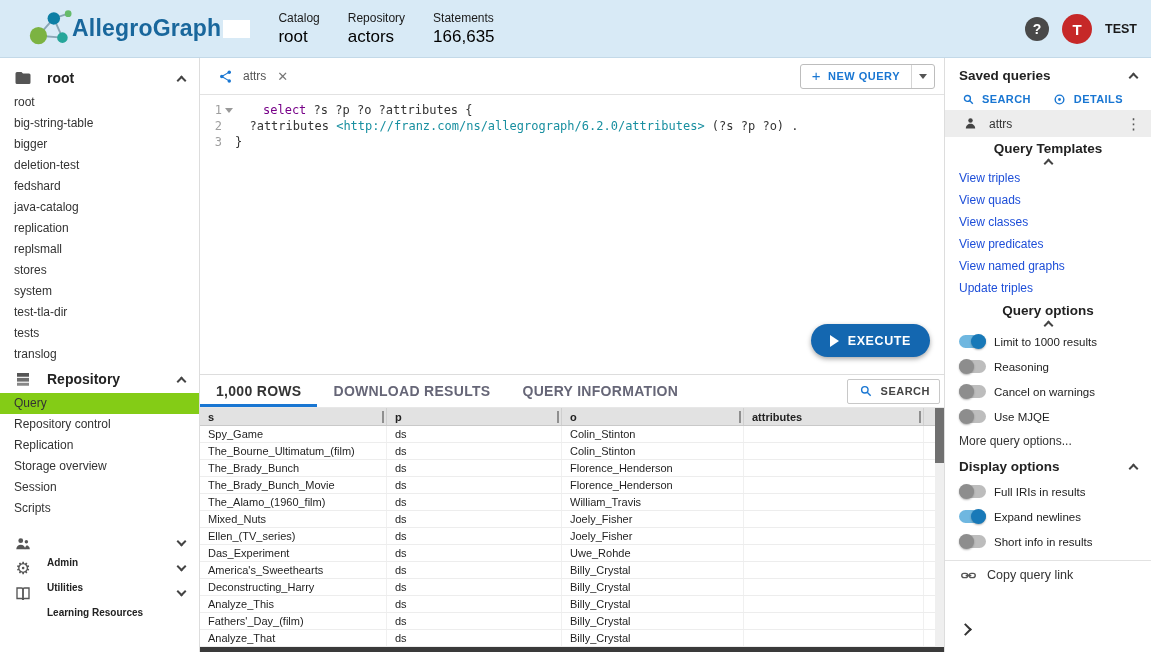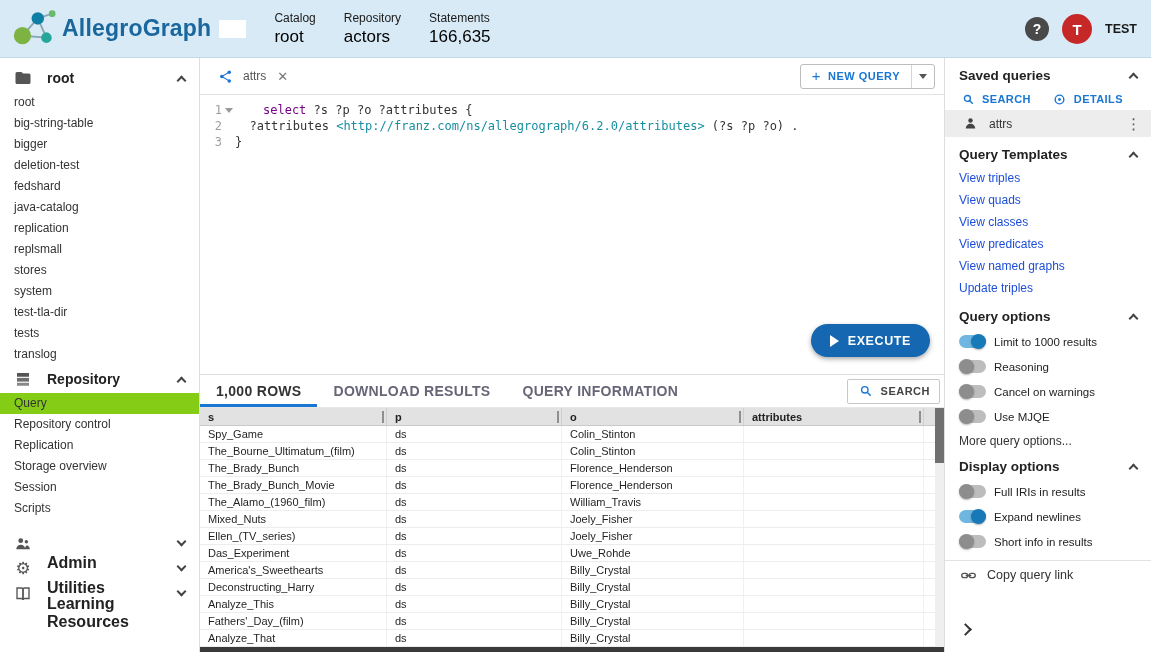--- a/index.html
+++ b/index.html
@@ -2,21 +2,21 @@
 <html><head>
 <meta charset="utf-8">
 <style>
   * { margin:0; padding:0; box-sizing:border-box; }
   html,body { width:1151px; height:652px; overflow:hidden; background:#fff;
     font-family:"Liberation Sans", sans-serif; }
 
   
   .header { position:absolute; top:0; left:0; width:1151px; height:58px;
     background:#d8eaf6; display:flex; align-items:center; border-bottom:1px solid #c3d9e8; }
-  .logo { display:flex; align-items:center; gap:6px; padding-left:10px; }
+  .logo { display:flex; align-items:center; gap:0; padding-left:26px; }
   .logo-text { font-size:23px; font-weight:bold; color:#19679c; letter-spacing:0.2px; }
   .logo-box { width:27px; height:18px; background:#fff; margin-left:2px; }
   .hfield { margin-left:28px; display:flex; flex-direction:column; }
   .hfield:first-of-type { margin-left:52px; }
   .hfield .lab { font-size:12px; color:#1a1a1a; margin-bottom:2px; }
   .hfield .val { font-size:17px; color:#000; }
   .hright { position:absolute; right:14px; top:0; height:58px; display:flex; align-items:center; gap:13px; }
   .help-circle { width:24px; height:24px; border-radius:50%; background:#494949; color:#fff;
     display:flex; align-items:center; justify-content:center; font-size:14px; font-weight:bold; cursor:pointer; }
   .avatar { width:30px; height:30px; border-radius:50%; background:#c62828; color:#fff;
@@ -27,21 +27,21 @@
   .left-sidebar { position:absolute; top:58px; left:0; width:200px; bottom:0; background:#fff;
     border-right:1px solid #ddd; padding-top:6px; overflow:hidden; }
   .sec-header { display:flex; align-items:center; height:28px; padding:0 14px; gap:15px; }
   .sec-header .sec-title { font-size:14px; font-weight:bold; color:#222; flex:1; }
   .side-list { }
   .sideitem { font-size:12px; color:#333; line-height:21px; padding-left:14px;
     white-space:nowrap; overflow:hidden; cursor:pointer; }
   .sideitem.selected { background:#84cc16; }
   .collapsed-group { margin-top:12px; }
   .collapsed-row { display:flex; align-items:center; height:25px; padding:0 14px; gap:15px; cursor:pointer; }
-  .collapsed-row .sec-title { font-size:16px; font-weight:bold; color:#222; flex:1;margin-top:38px; }
+  .collapsed-row .sec-title { font-size:10px; font-weight:bold; color:#222; flex:1;margin-top:38px; }
 
   .icon16 { width:18px; height:18px; flex:0 0 18px; display:flex; align-items:center; justify-content:center; }
   .gear-glyph { font-size:17px; color:#555; line-height:1; }
 
   
   .chev { display:inline-block; width:7px; height:7px;
     border-right:2px solid #444; border-bottom:2px solid #444; }
   .chev.up { transform:rotate(-135deg); margin-top:4px; }
   .chev.down { transform:rotate(45deg); margin-bottom:4px; }
   .chev.right { transform:rotate(-45deg); }
@@ -109,21 +109,21 @@
     border-left:1px solid #ddd; padding-top:4px; overflow:hidden; }
   .rs-header { display:flex; align-items:center; justify-content:space-between; height:26px;
     padding:0 14px; font-size:13.5px; font-weight:bold; color:#222; cursor:pointer; }
   .rs-links { display:flex; gap:20px; align-items:center; height:22px; padding:0 14px; }
   .rs-link { display:flex; align-items:center; gap:5px; color:#1976d2; font-size:11px;
     font-weight:bold; letter-spacing:0.4px; cursor:pointer; }
   .saved-item { height:27px; background:#ededed; display:flex; align-items:center; gap:10px;
     padding:0 10px 0 16px; cursor:pointer; }
   .saved-item .lbl { font-size:12px; color:#333; flex:1; }
   .dots { font-size:15px; color:#555; cursor:pointer; line-height:1; }
-  .mt4 { margin-top:4px; }
+  .mt4 { margin-top:4px;flex-direction:column; }
   .rs-list .rs-item { font-size:12px; color:#1d4ed8; line-height:22px; padding-left:14px; cursor:pointer; white-space:nowrap; }
   .toggle-row { display:flex; align-items:center; gap:8px; height:25px; padding-left:14px; cursor:pointer; }
   .toggle { position:relative; width:27px; height:13px; border-radius:7px; background:#bdbdbd; flex:0 0 27px; }
   .toggle .knob { position:absolute; left:0; top:-1px; width:15px; height:15px; border-radius:50%;
     background:#8d8d8d; box-shadow:0 1px 2px rgba(0,0,0,0.3); }
   .toggle.on { background:#6fb7e0; }
   .toggle.on .knob { left:auto; right:0; background:#1879b8; }
   .toggle-label { font-size:11.5px; color:#222; white-space:nowrap; }
   .rs-morelink { font-size:12px; color:#333; line-height:24px; padding-left:14px; cursor:pointer; }
   .rs-divider { border-top:1px solid #e2e2e2; margin-top:6px; }

